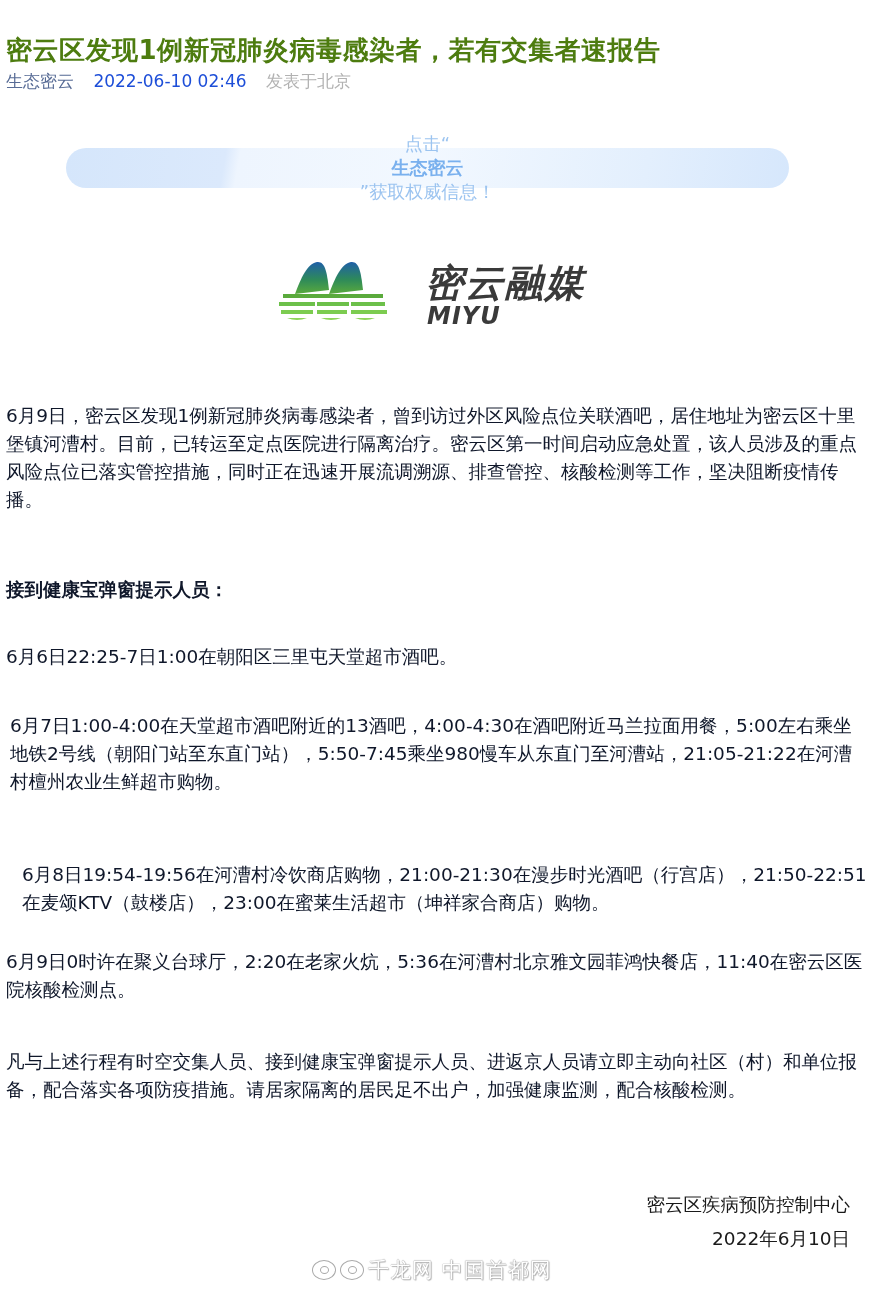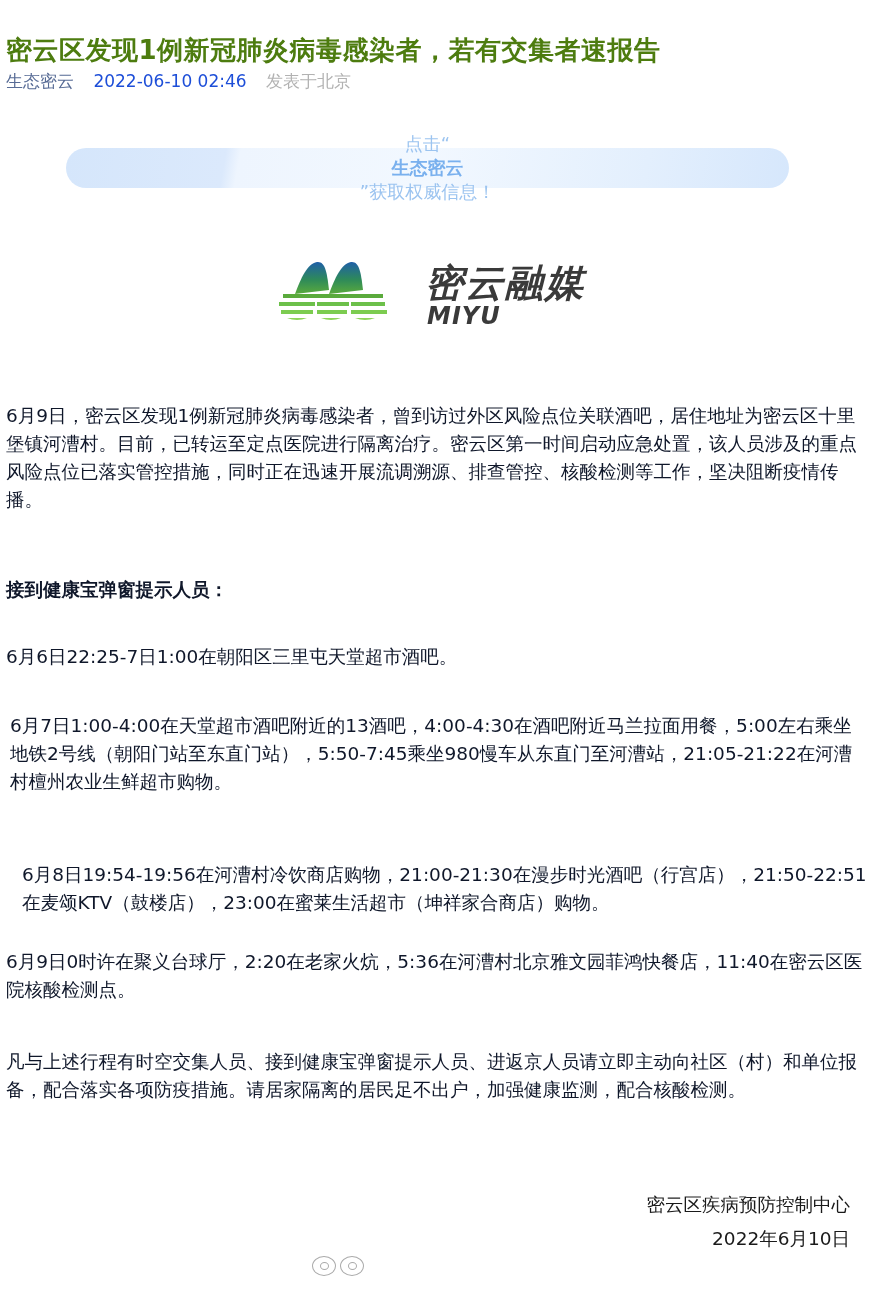--- a/index.html
+++ b/index.html
@@ -117,13 +117,14 @@
 <p class="p" style="top:845px; margin:16px;">6月8日19:54-19:56在河漕村冷饮商店购物，21:00-21:30在漫步时光酒吧（行宫店），21:50-22:51在麦颂KTV（鼓楼店），23:00在蜜莱生活超市（坤祥家合商店）购物。</p>
 <p class="p" style="top:948px; margin:0;">6月9日0时许在聚义台球厅，2:20在老家火炕，5:36在河漕村北京雅文园菲鸿快餐店，11:40在密云区医院核酸检测点。</p>
 <p class="p" style="top:1048px; margin:0;">凡与上述行程有时空交集人员、接到健康宝弹窗提示人员、进返京人员请立即主动向社区（村）和单位报备，配合落实各项防疫措施。请居家隔离的居民足不出户，加强健康监测，配合核酸检测。</p>
 
 <div class="sign" style="top:1192px;margin-left:13px;">密云区疾病预防控制中心</div>
 <div class="sign" style="top:1226px;">2022年6月10日</div>
 
 <div class="watermark">
   <span class="wb"></span>
   <span class="wb"></span>
+  <span>千龙网 中国首都网</span>
 </div>
 
 </body></html>

